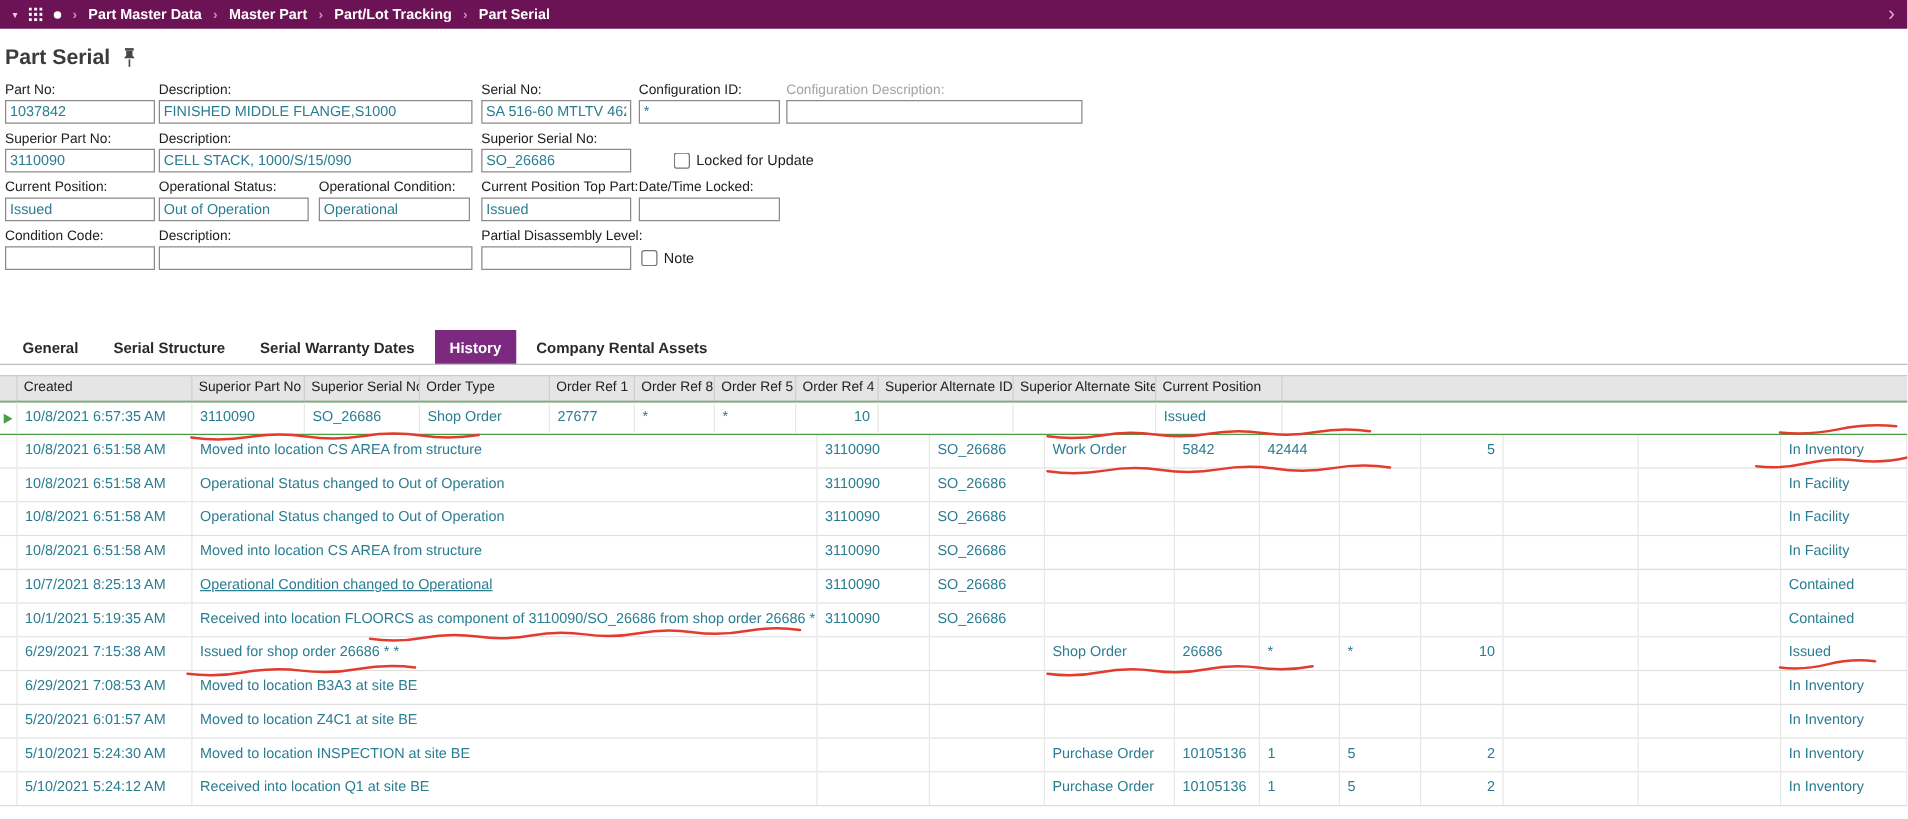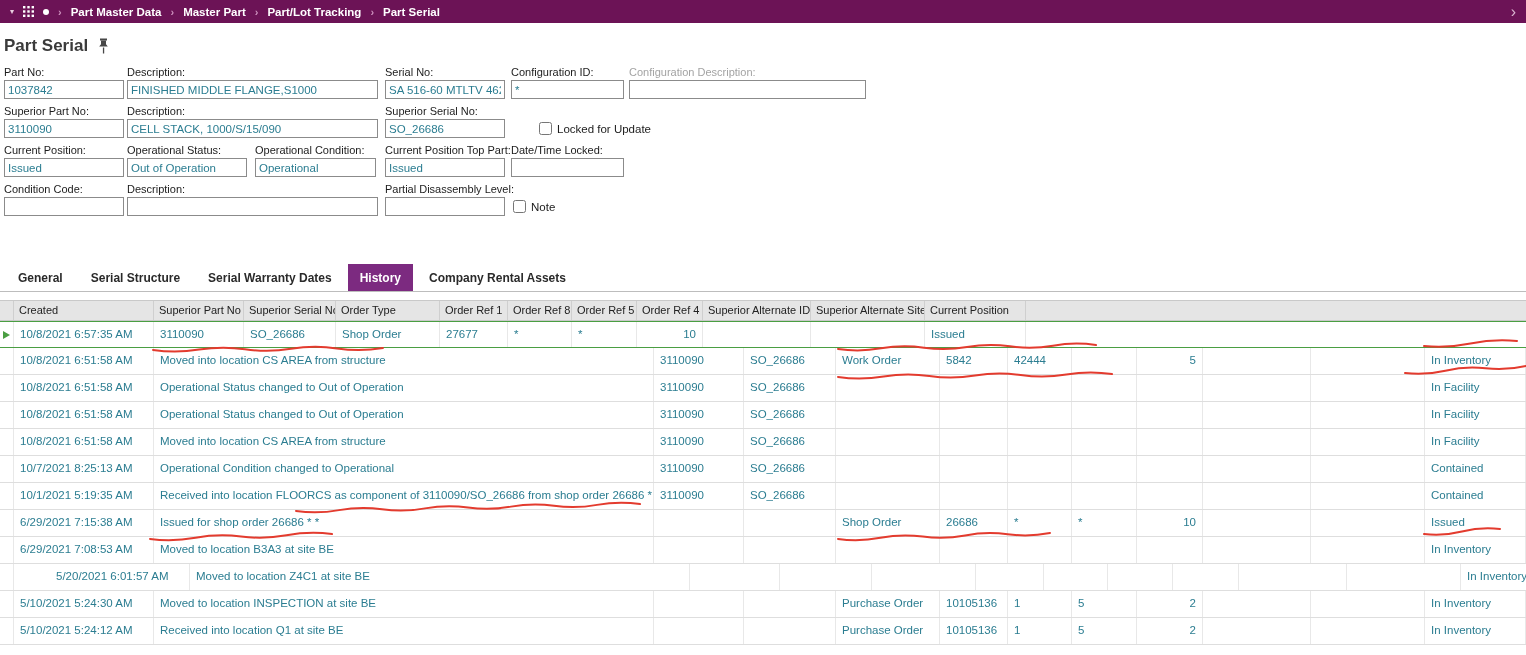--- a/index.html
+++ b/index.html
@@ -265,21 +265,21 @@
         <div class="cell" style="width: 64px;"></div>
         <div class="cell" style="width: 65px;"></div>
         <div class="cell" style="width: 66px; text-align: right;"></div>
         <div class="cell" style="width: 108px;"></div>
         <div class="cell" style="width: 114px;"></div>
         <div class="cell" style="width: 101px;">In Facility</div>
       </div>
       <div class="trow">
     <div class="cell sel"></div>
   <div class="cell" style="width: 140px;">10/7/2021 8:25:13 AM</div>
-        <div class="cell" style="width: 500px;">Operational Condition changed to Operational</div>
+        <div class="cell" style="width: 500px; text-decoration: underline;">Operational Condition changed to Operational</div>
         <div class="cell" style="width: 90px;">3110090</div>
         <div class="cell" style="width: 92px;">SO_26686</div>
         <div class="cell" style="width: 104px;"></div>
         <div class="cell" style="width: 68px;"></div>
         <div class="cell" style="width: 64px;"></div>
         <div class="cell" style="width: 65px;"></div>
         <div class="cell" style="width: 66px; text-align: right;"></div>
         <div class="cell" style="width: 108px;"></div>
         <div class="cell" style="width: 114px;"></div>
         <div class="cell" style="width: 101px;">Contained</div>
@@ -324,21 +324,21 @@
         <div class="cell" style="width: 68px;"></div>
         <div class="cell" style="width: 64px;"></div>
         <div class="cell" style="width: 65px;"></div>
         <div class="cell" style="width: 66px; text-align: right;"></div>
         <div class="cell" style="width: 108px;"></div>
         <div class="cell" style="width: 114px;"></div>
         <div class="cell" style="width: 101px;">In Inventory</div>
       </div>
       <div class="trow">
     <div class="cell sel"></div>
-  <div class="cell" style="width: 140px; margin-left: 36px;">5/20/2021 6:01:57 AM</div>
+  <div class="cell" style="width: 140px;">5/20/2021 6:01:57 AM</div>
         <div class="cell" style="width: 500px;">Moved to location Z4C1 at site BE</div>
         <div class="cell" style="width: 90px;"></div>
         <div class="cell" style="width: 92px;"></div>
         <div class="cell" style="width: 104px;"></div>
         <div class="cell" style="width: 68px;"></div>
         <div class="cell" style="width: 64px;"></div>
         <div class="cell" style="width: 65px;"></div>
         <div class="cell" style="width: 66px; text-align: right;"></div>
         <div class="cell" style="width: 108px;"></div>
         <div class="cell" style="width: 114px;"></div>

